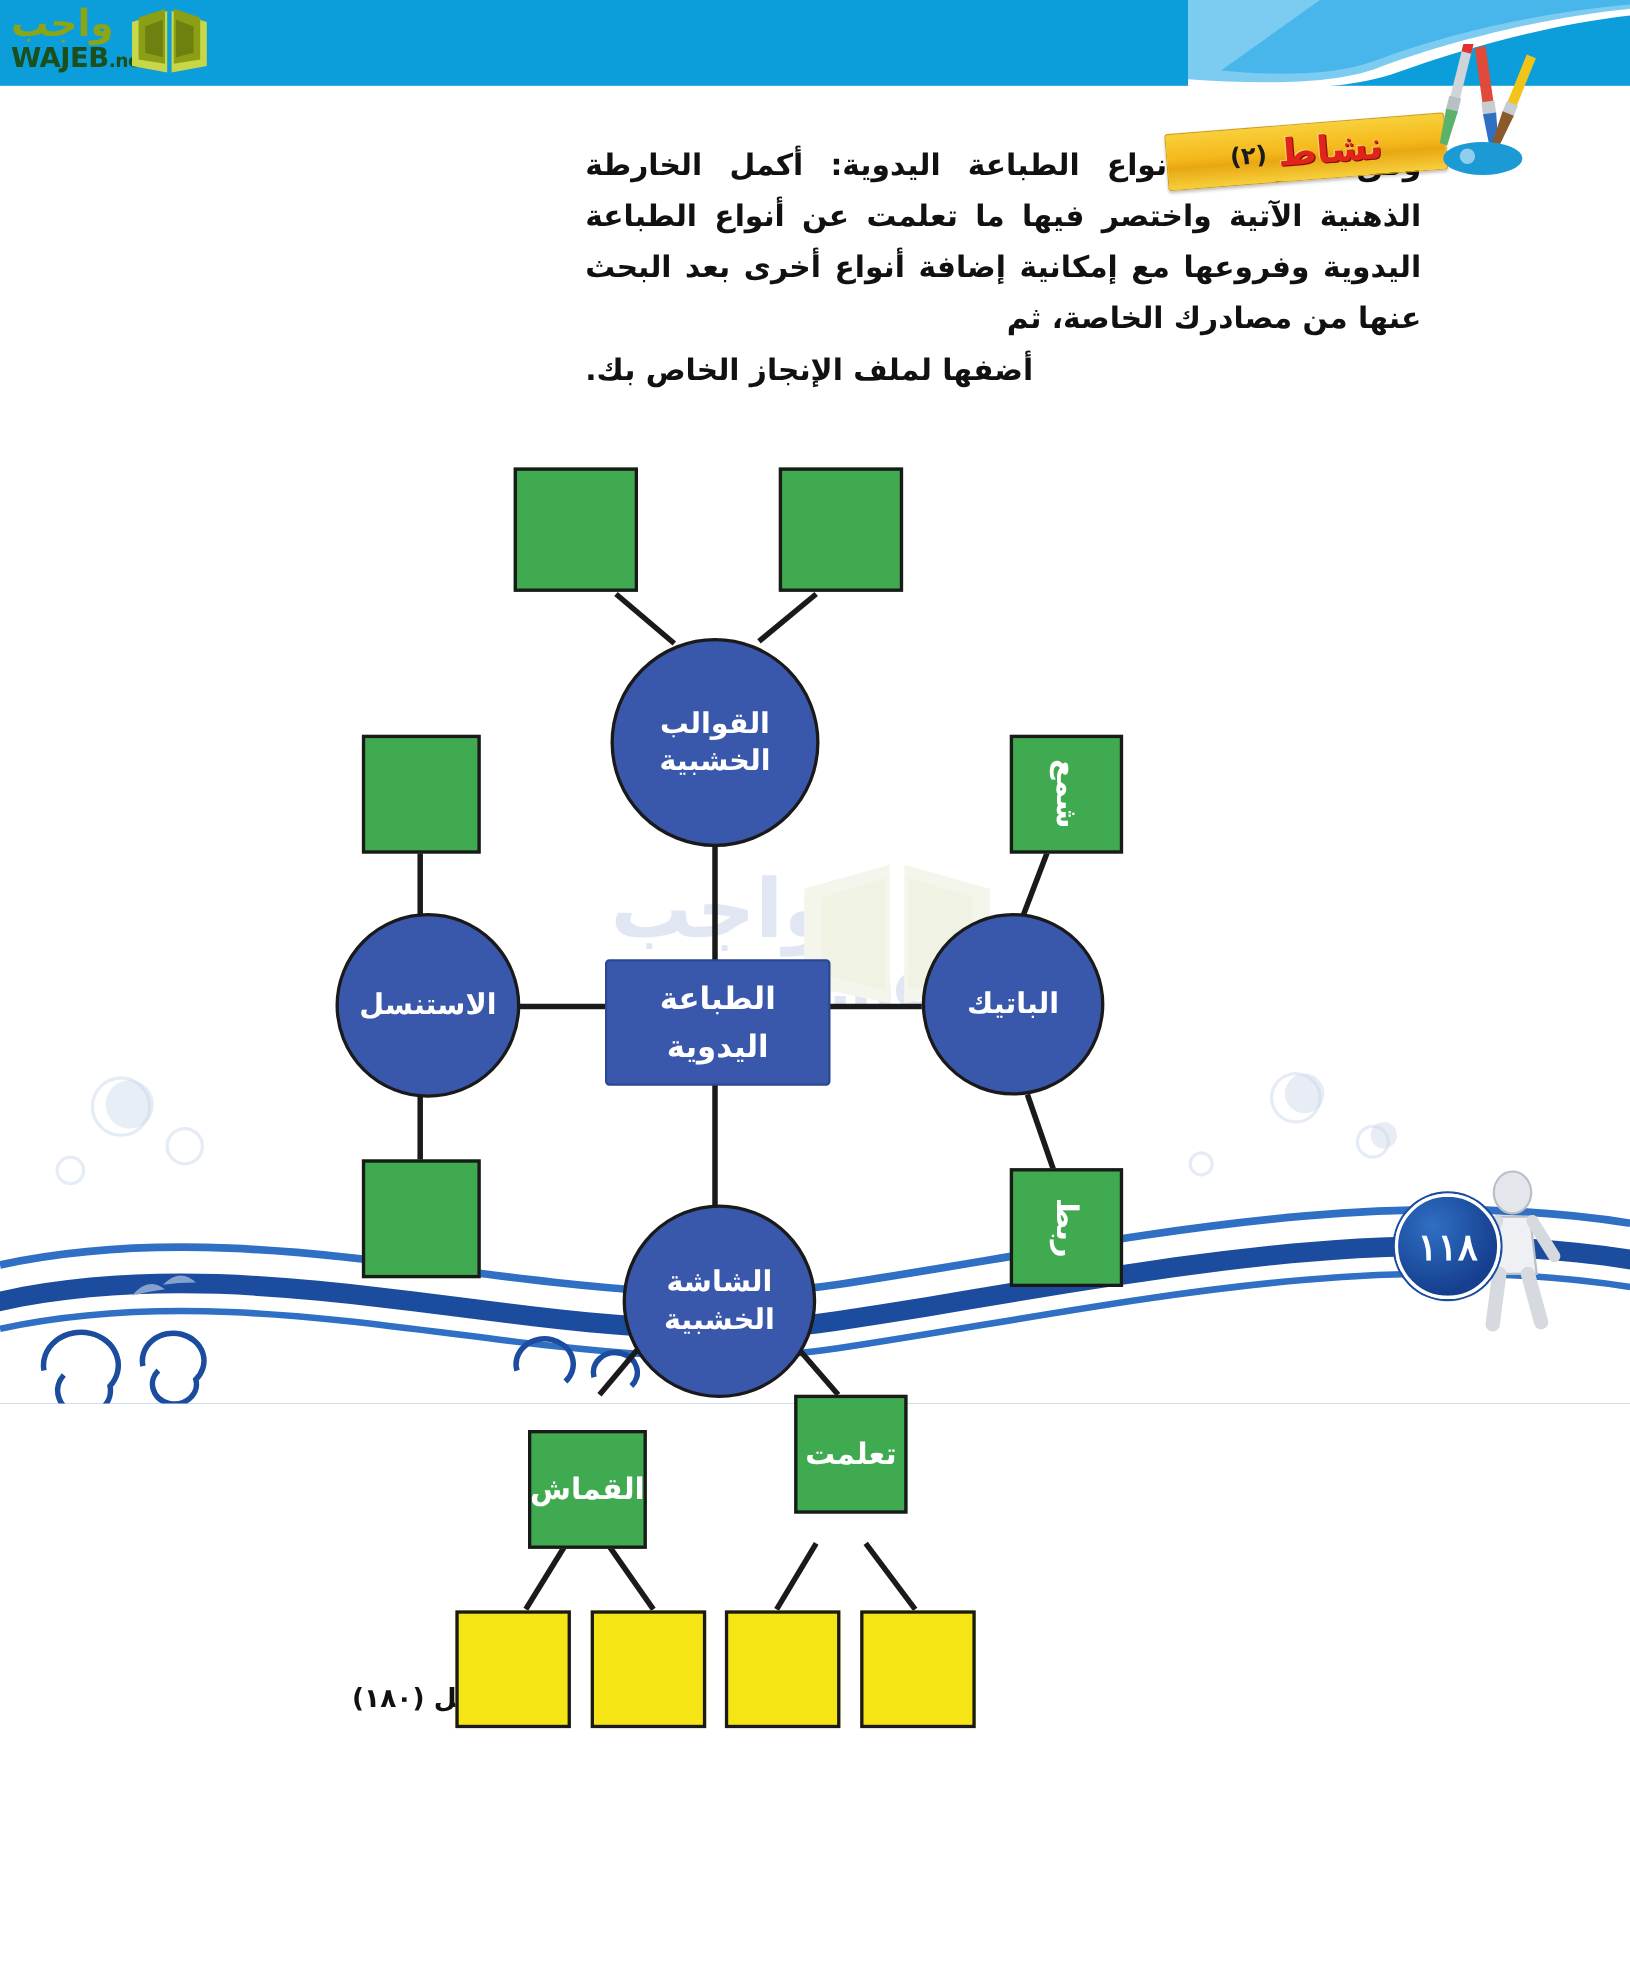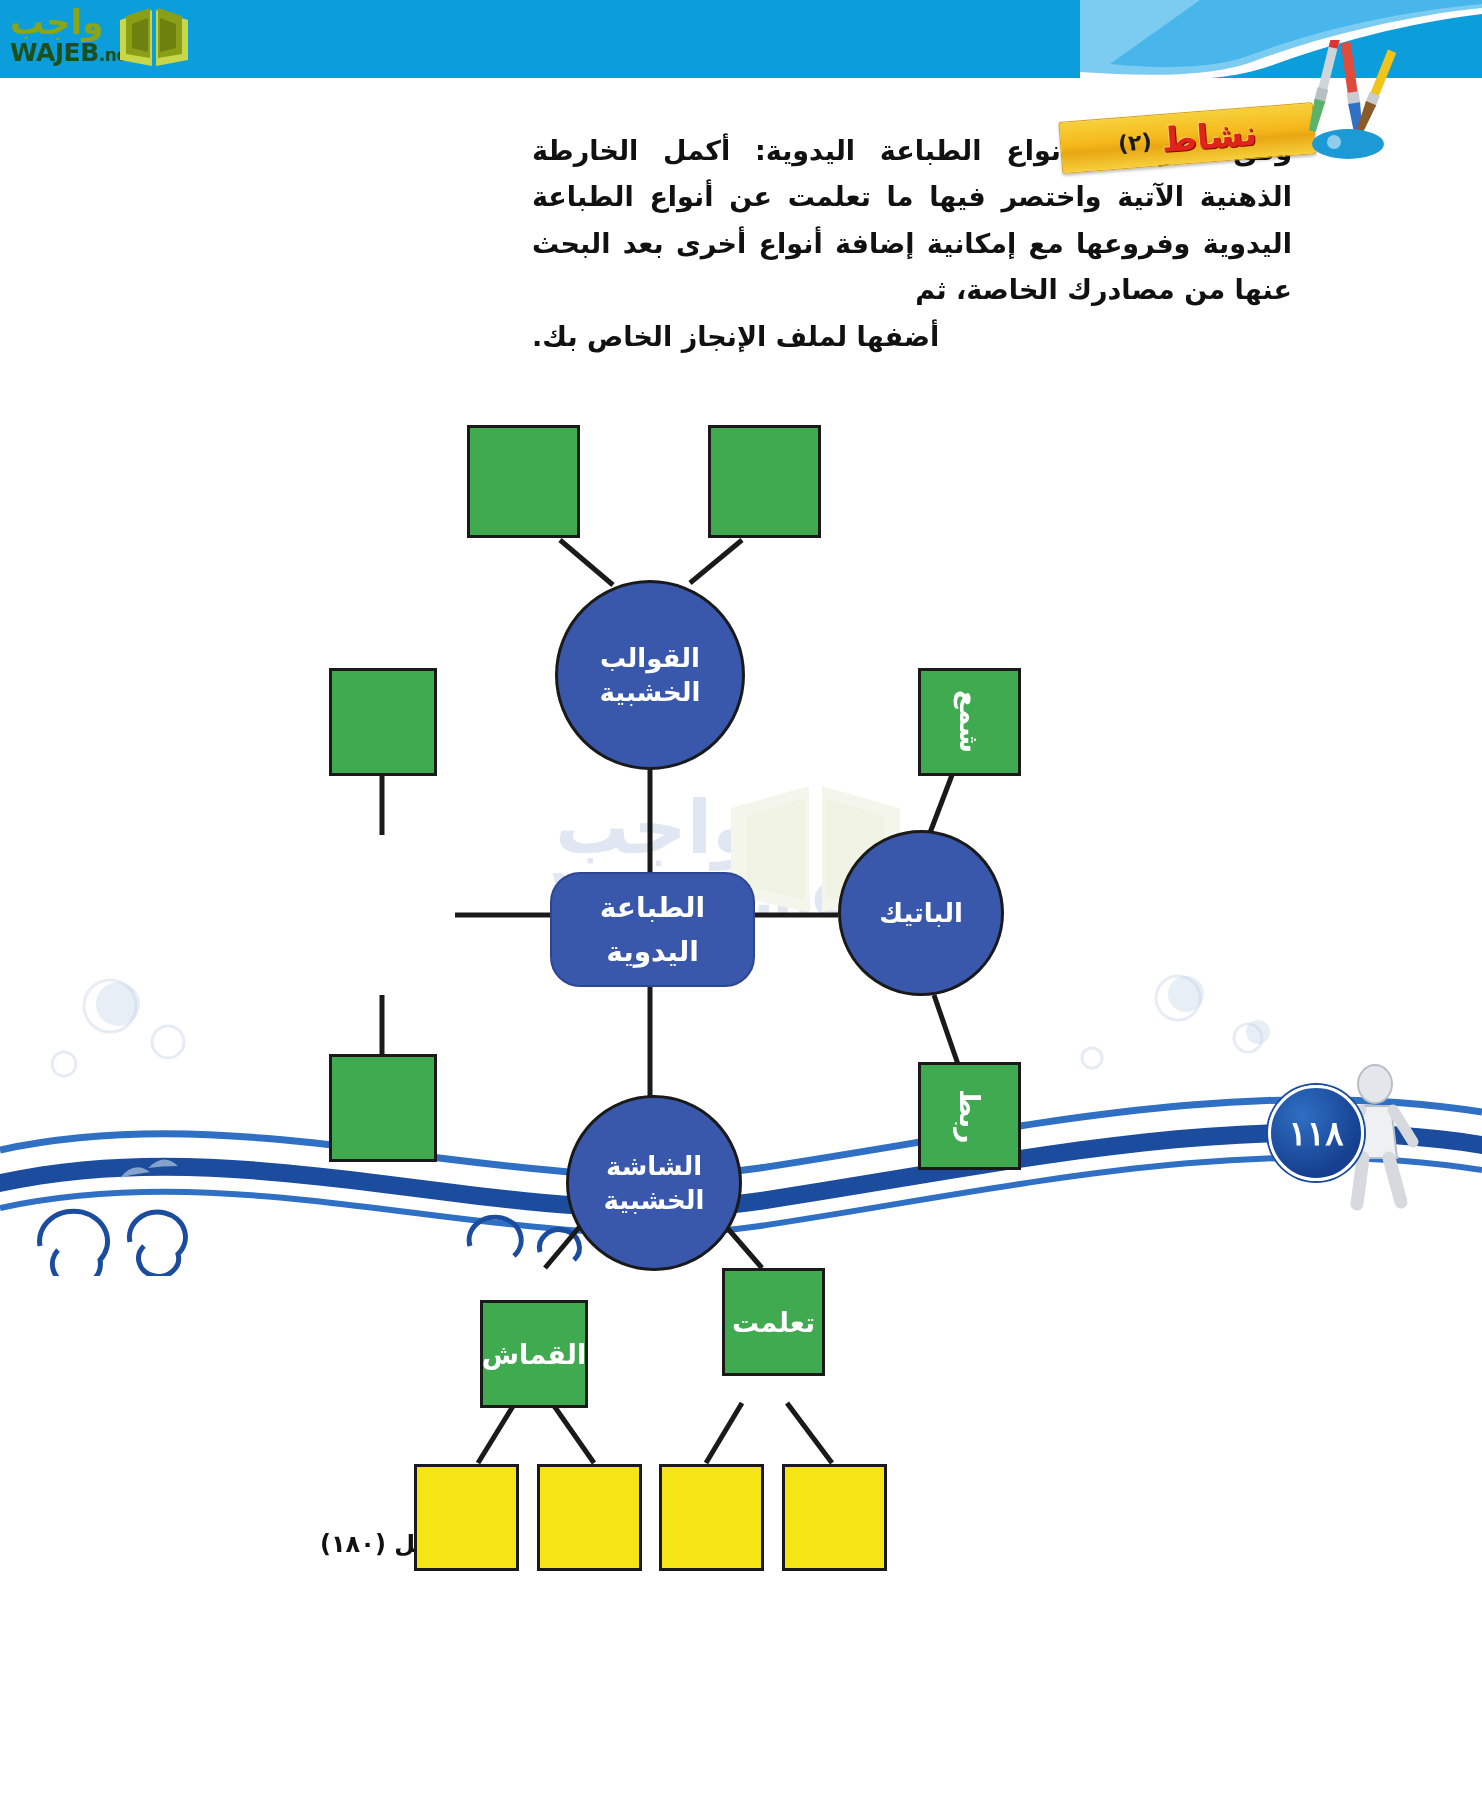--- a/index.html
+++ b/index.html
@@ -102,21 +102,21 @@
     border:3px solid #1a1a1a;
   }
   .node.circle {
     border-radius:50%;
     background:#3a58ab;
     font-size:26px; line-height:1.32;
     letter-spacing:1px;
   }
   .node.center {
     background:#3a58ab;
-    border-radius:30px; border:2px solid #2d4691;
+    border-radius:4px; border:2px solid #2d4691;
     font-size:28px; line-height:1.55; letter-spacing:2px;
   }
   .node.green { background:#3faa4f; font-size:27px; letter-spacing:1px; }
   .node.yellow { background:#f5e515; border:3px solid #1a1a1a; }
   .node.vert { writing-mode: vertical-rl; text-orientation: mixed; }
 
   
   .figure-caption {
     position:absolute; top:1530px; left:320px;
     direction:rtl; font-size:24px; font-weight:bold; color:#111;
@@ -244,20 +244,23 @@
 
         <line x1="742" y1="1403" x2="706" y2="1463"></line>
         <line x1="787" y1="1403" x2="832" y2="1463"></line>
       </g>
     </svg>
 
     <div class="node circle" style="left:555px; top:580px; width:190px; height:190px;">
       <span>القوالب الخشبية</span>
     </div>
 
+    <div class="node circle" style="left:305px; top:830px; width:168px; height:168px;">
+      <span>الاستنسل</span>
+    </div>
 
     <div class="node circle" style="left:838px; top:830px; width:166px; height:166px;">
       <span>الباتيك</span>
     </div>
 
     <div class="node circle" style="left:566px; top:1095px; width:176px; height:176px;">
       <span>الشاشة الخشبية</span>
     </div>
 
     <div class="node center" style="left:550px; top:872px; width:205px; height:115px;">

